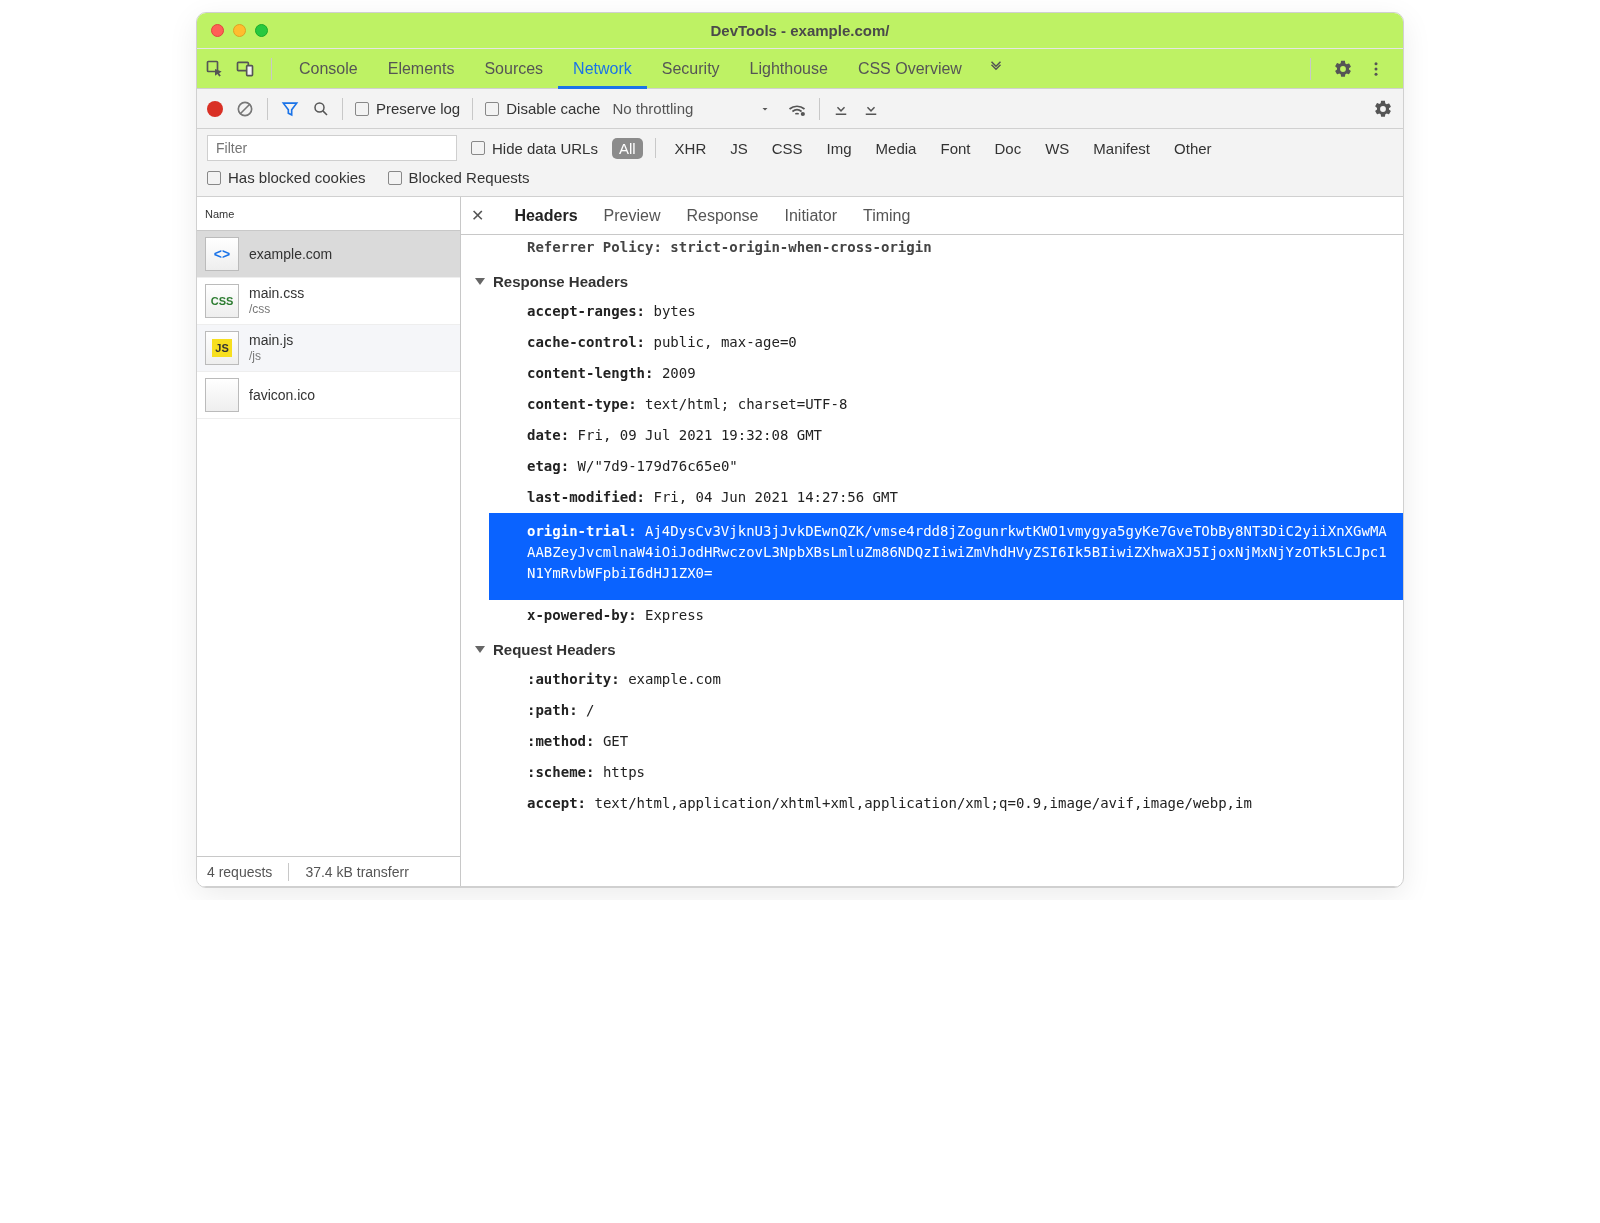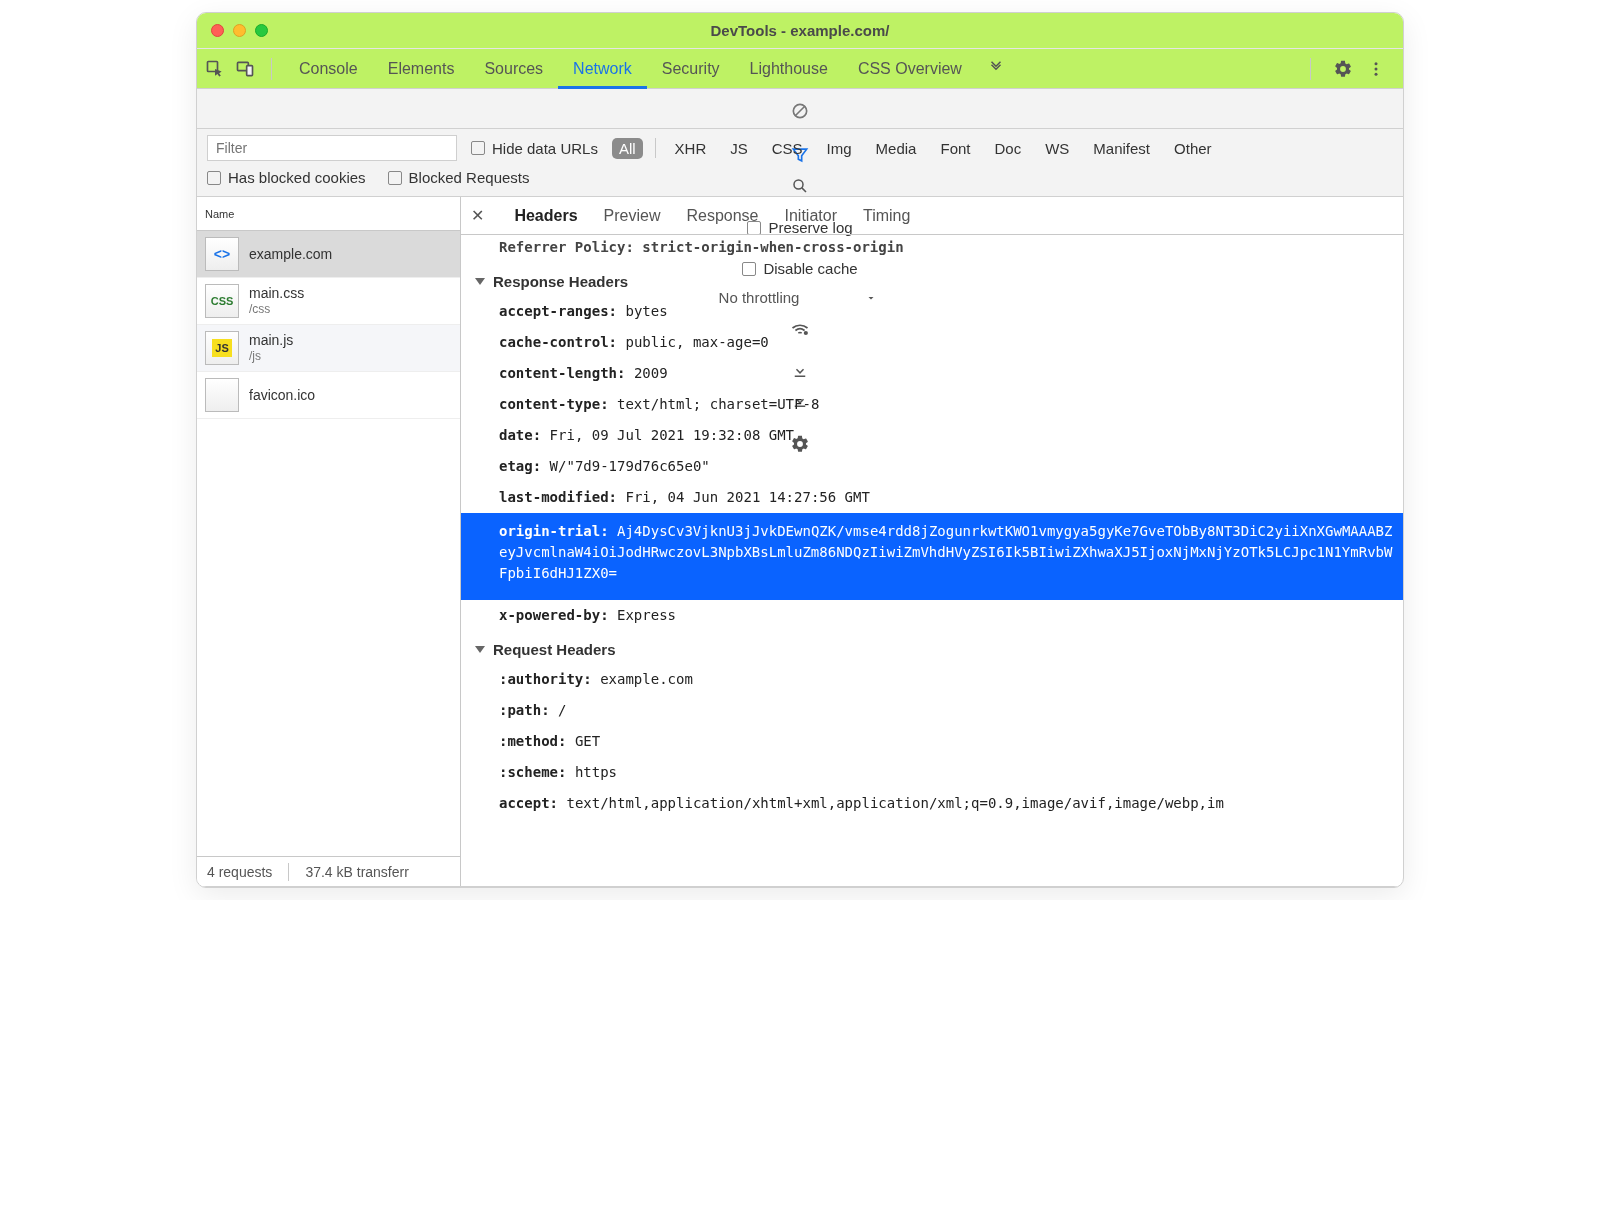--- a/index.html
+++ b/index.html
@@ -72,21 +72,20 @@
   .toolbar {
     height: 40px;
     background: #f3f3f3;
     border-bottom: 1px solid #d0d0d0;
     display: flex;
     align-items: center;
     padding: 0 10px;
     gap: 12px;
     font-size: 15px;
     color: #555;
-    flex-direction: column;
   }
   .toolbar .vsep { width: 1px; height: 22px; background: #c8c8c8; }
   .record-dot { width: 16px; height: 16px; border-radius: 50%; background: #d93025; }
   .icon { display: inline-flex; align-items: center; justify-content: center; cursor: pointer; }
   .icon svg { display: block; }
   .chk { display: flex; align-items: center; gap: 7px; color: #333; }
   .chk .box { width: 14px; height: 14px; border: 1.5px solid #888; border-radius: 2px; }
   .throttling { display: flex; align-items: center; gap: 6px; padding-right: 4px; }
 
   
@@ -175,20 +174,21 @@
     border-top: 7px solid #666;
     margin-right: 2px;
   }
   .hdrline {
     padding: 5px 14px 5px 38px;
     font-family: Menlo, Consolas, monospace;
     font-size: 14px;
     color: #222;
     line-height: 1.5;
     word-break: break-all;
+    margin-left: 28px;
   }
   .hdrline .k { font-weight: 700; }
   .hdrline.top {
     padding-left: 38px;
     color: #444;
     font-family: Menlo, Consolas, monospace;
   }
   .hdrline.highlight {
     background: #0a63ff;
     color: #fff;

